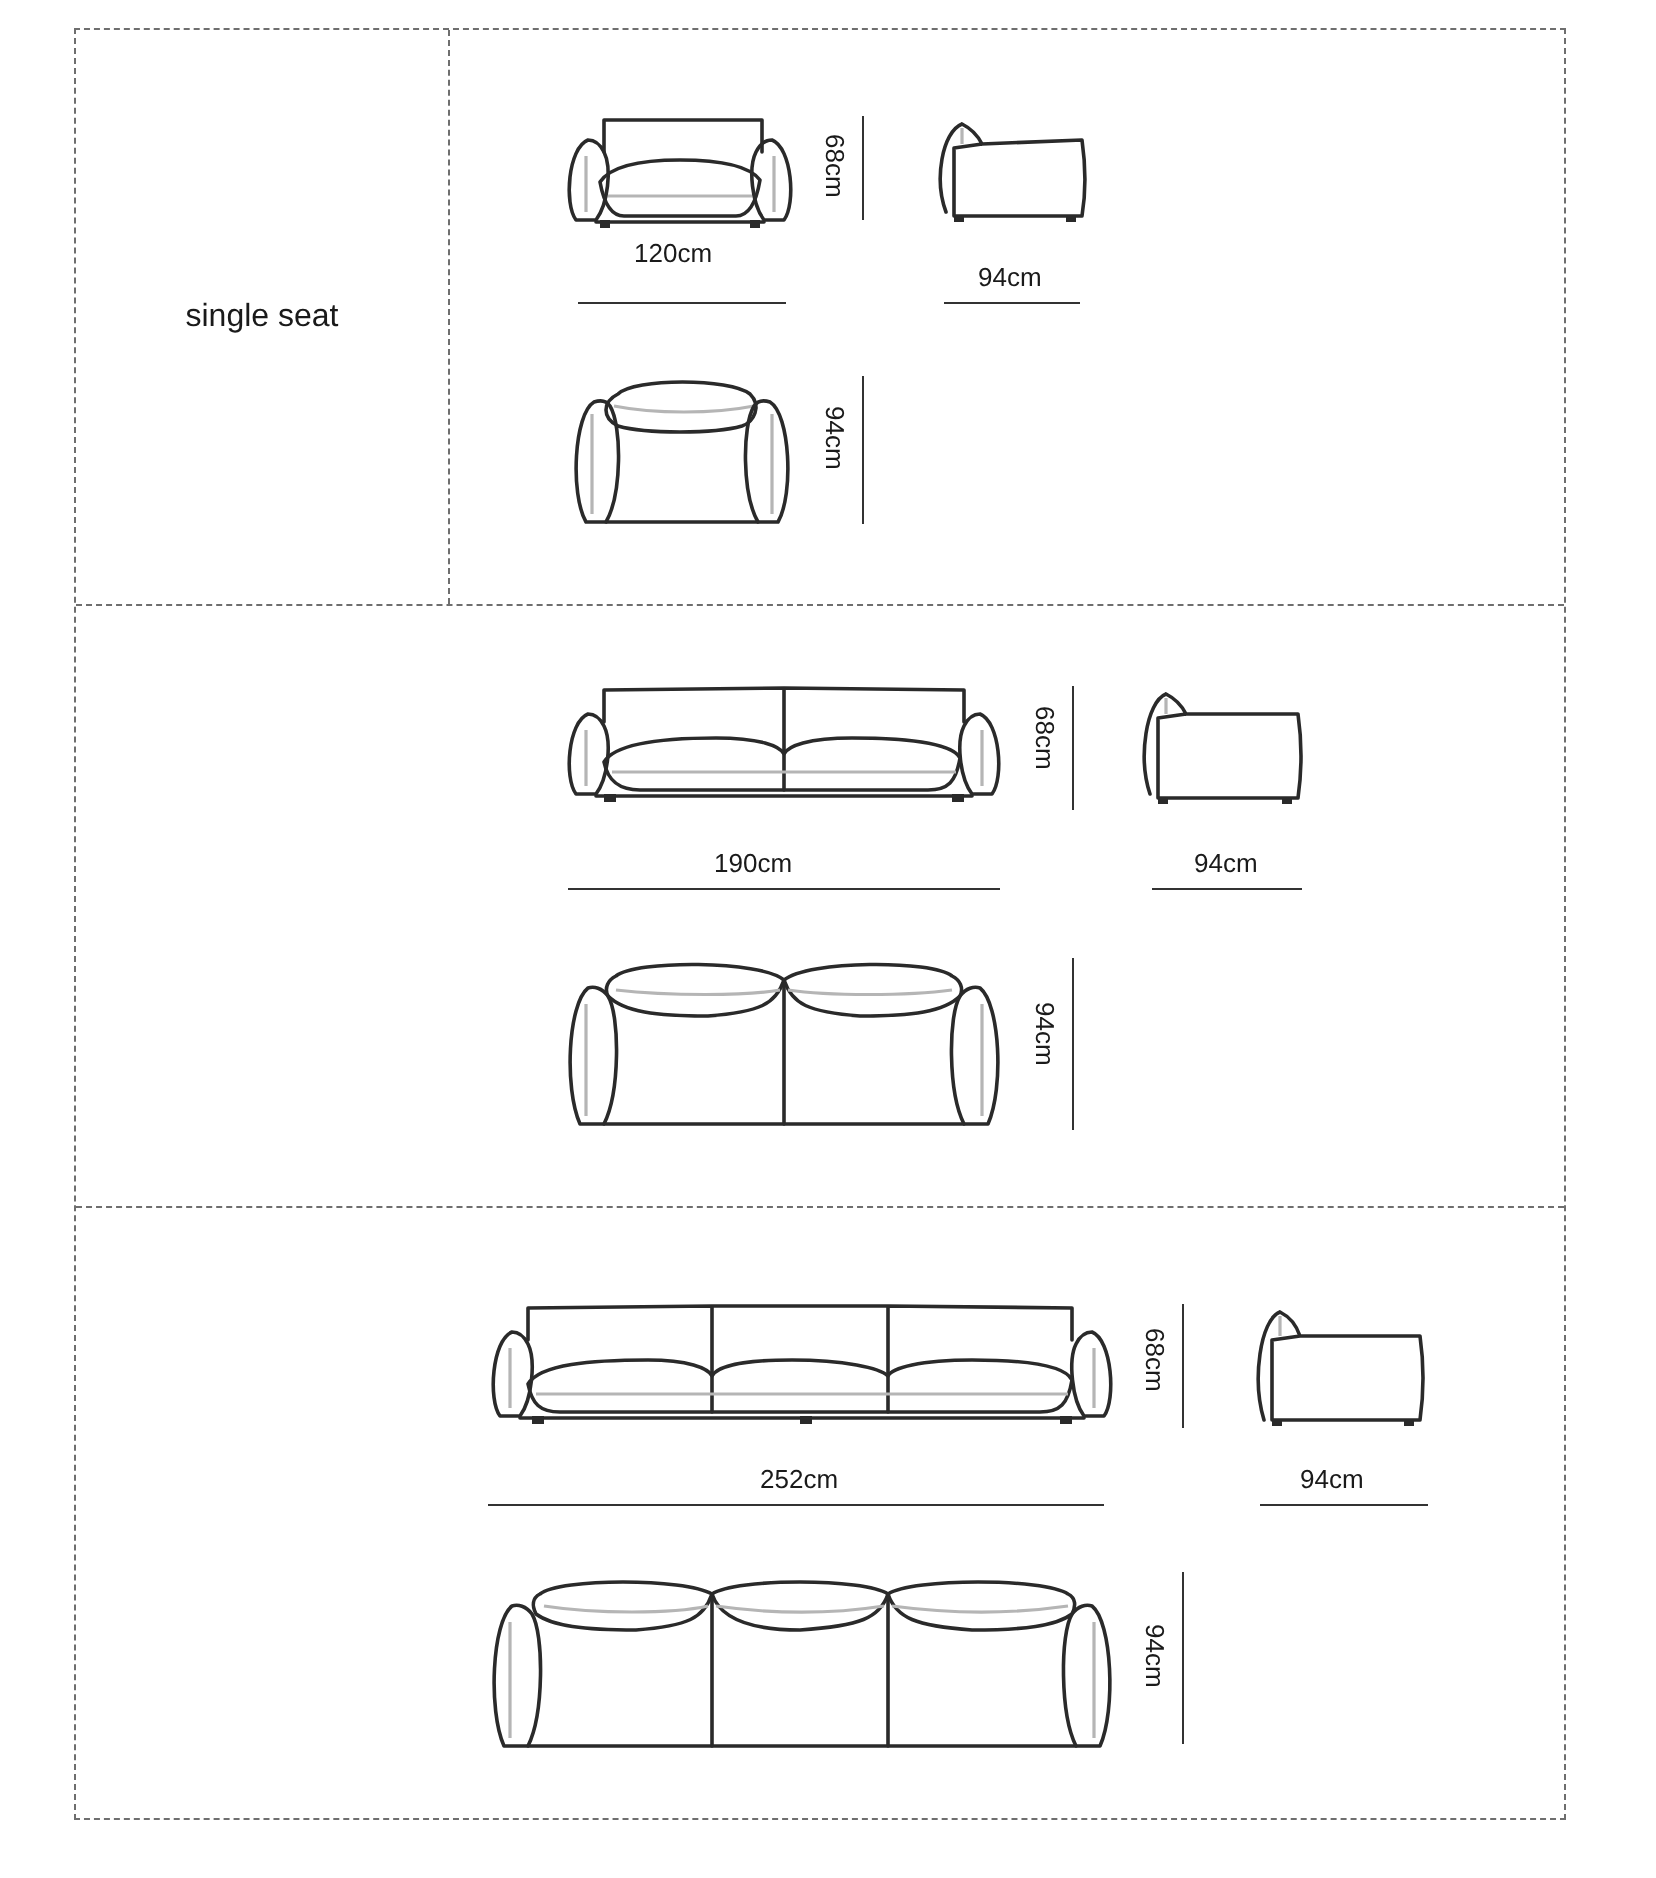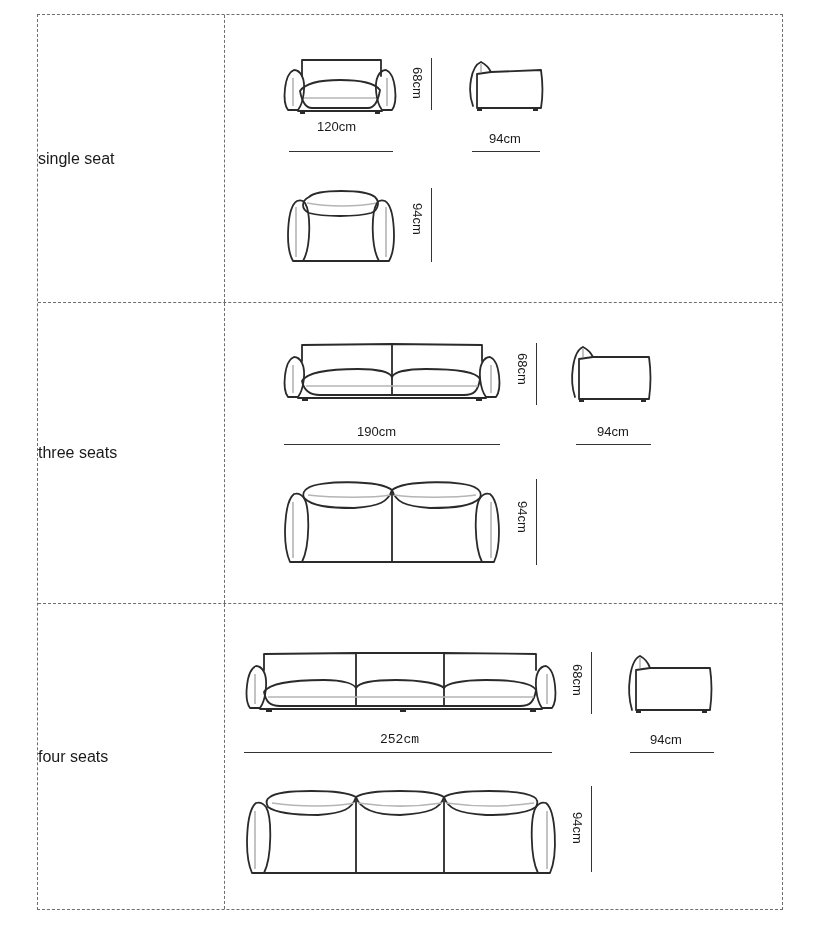--- a/index.html
+++ b/index.html
@@ -4,21 +4,21 @@
 <style>
   html, body { margin: 0; padding: 0; background: #ffffff; }
   body { width: 828px; height: 939px; position: relative; overflow: hidden;
          font-family: "Liberation Sans", "DejaVu Sans", sans-serif; color: #1a1a1a; }
   .sheet { position: absolute; left: 37px; top: 14px; width: 746px; height: 896px;
            border: 1.5px dashed #6e6e6e; box-sizing: border-box; }
   .row { position: absolute; left: 0; width: 100%; box-sizing: border-box; }
   .row + .row { border-top: 1.5px dashed #6e6e6e; }
   .label-cell { position: absolute; left: 0; top: 0; bottom: 0; width: 187px;
                 border-right: 1.5px dashed #6e6e6e; box-sizing: border-box;
-                display: flex; align-items: center; }
+                display: flex; align-items: center; justify-content: center; }
   .label { font-size: 16px; color: #1a1a1a; }
   .draw-cell { position: absolute; left: 187px; top: 0; right: 0; bottom: 0; }
   .dim-h { position: absolute; height: 0; border-top: 1.6px solid #333; }
   .dim-v { position: absolute; width: 0; border-left: 1.6px solid #333; }
   .dim-text { position: absolute; font-size: 13px; color: #1a1a1a; white-space: nowrap; }
   .dim-text.rot { transform: rotate(90deg); transform-origin: left top; }
   svg { position: absolute; overflow: visible; }
   svg .o { fill: none; stroke: #2a2a2a; stroke-width: 1.8; stroke-linejoin: round; stroke-linecap: round; }
   svg .g { fill: none; stroke: #b5b5b5; stroke-width: 1.6; }
   svg .f { fill: #2a2a2a; }
@@ -66,23 +66,20 @@
         <path class="o" d="M98 14 C108 20 110 60 102 74 L92 74 C84 60 84 26 90 16 C92 13 95 13 98 14 Z"></path>
         <path class="g" d="M9 20 L9 70 M99 20 L99 70"></path>
         <path class="o" d="M16 74 L92 74"></path>
       </svg>
       <div class="dim-v" style="left:206px; top:173px; height:74px;"></div>
       <span class="dim-text rot" style="left:200px; top:188px;">94cm</span>
     </div>
   </div>
 
   <div class="row" style="top:287px; height:301px;">
-    <div class="label-cell">
-      <span class="label">three seats</span>
-    </div>
     <div class="draw-cell">
 
       <svg style="left:59px; top:40px;" width="216" height="62" viewBox="0 0 216 62">
         <path class="o" d="M18 2 L108 1 L198 2 L198 18 M108 1 L108 52 M18 2 L18 18"></path>
         <path class="o" d="M10 14 C0 18 -2 46 4 54 L14 54 C20 46 22 28 18 20 C16 16 13 14 10 14 Z"></path>
         <path class="o" d="M206 14 C216 18 218 46 212 54 L202 54 C196 46 194 28 198 20 C200 16 203 14 206 14 Z"></path>
         <path class="g" d="M9 22 L9 50 M207 22 L207 50"></path>
         <path class="o" d="M18 38 C24 28 50 26 74 26 C96 26 106 30 108 34 C110 30 120 26 142 26 C166 26 192 28 196 36 C194 48 190 52 180 52 L36 52 C26 52 20 48 18 38 Z"></path>
         <path class="g" d="M22 43 L194 43"></path>
         <path class="o" d="M14 55 L202 55"></path>
@@ -112,41 +109,38 @@
         <path class="o" d="M206 16 C216 24 218 66 210 84 L198 84 C190 68 190 30 196 20 C199 16 203 15 206 16 Z"></path>
         <path class="g" d="M9 24 L9 80 M207 24 L207 80"></path>
         <path class="o" d="M18 84 L198 84"></path>
       </svg>
       <div class="dim-v" style="left:311px; top:176px; height:86px;"></div>
       <span class="dim-text rot" style="left:305px; top:198px;">94cm</span>
     </div>
   </div>
 
   <div class="row" style="top:588px; height:306px;">
-    <div class="label-cell">
-      <span class="label">four seats</span>
-    </div>
     <div class="draw-cell">
 
       <svg style="left:21px; top:48px;" width="310" height="64" viewBox="0 0 310 64">
         <path class="o" d="M18 2 L110 1 L198 1 L290 2 L290 18 M110 1 L110 54 M198 1 L198 54 M18 2 L18 18"></path>
         <path class="o" d="M10 14 C0 18 -2 48 4 56 L14 56 C20 48 22 28 18 20 C16 16 13 14 10 14 Z"></path>
         <path class="o" d="M300 14 C310 18 312 48 306 56 L296 56 C290 48 288 28 292 20 C294 16 297 14 300 14 Z"></path>
         <path class="g" d="M9 22 L9 52 M301 22 L301 52"></path>
         <path class="o" d="M18 40 C24 30 50 28 78 28 C98 28 108 32 110 36 C112 32 122 28 150 28 C176 28 194 32 198 36 C200 32 214 28 240 28 C264 28 286 30 290 38 C288 50 284 54 274 54 L34 54 C24 54 20 50 18 40 Z"></path>
         <path class="g" d="M22 45 L288 45"></path>
         <path class="o" d="M14 57 L296 57"></path>
         <rect class="f" x="20" y="56" width="6" height="4"></rect>
         <rect class="f" x="154" y="56" width="6" height="4"></rect>
         <rect class="f" x="284" y="56" width="6" height="4"></rect>
       </svg>
       <div class="dim-v" style="left:366px; top:48px; height:62px;"></div>
       <span class="dim-text rot" style="left:360px; top:60px;">68cm</span>
       <div class="dim-h" style="left:19px; top:148px; width:308px;"></div>
-      <span class="dim-text" style="left:155px; top:128px;font-family:Liberation Mono, monospace;">252cm</span>
+      <span class="dim-text" style="left:155px; top:128px;">252cm</span>
 
       <svg style="left:401px; top:50px;" width="86" height="62" viewBox="0 0 86 62">
         <path class="o" d="M14 2 C4 6 0 36 6 56 M14 2 C18 4 22 8 24 14 M24 14 L84 14 C86 28 86 42 84 56 L10 56 L10 16 L24 14"></path>
         <path class="g" d="M14 4 L14 14"></path>
         <rect class="f" x="10" y="56" width="5" height="3"></rect>
         <rect class="f" x="76" y="56" width="5" height="3"></rect>
       </svg>
       <div class="dim-h" style="left:405px; top:148px; width:84px;"></div>
       <span class="dim-text" style="left:425px; top:128px;">94cm</span>
 

